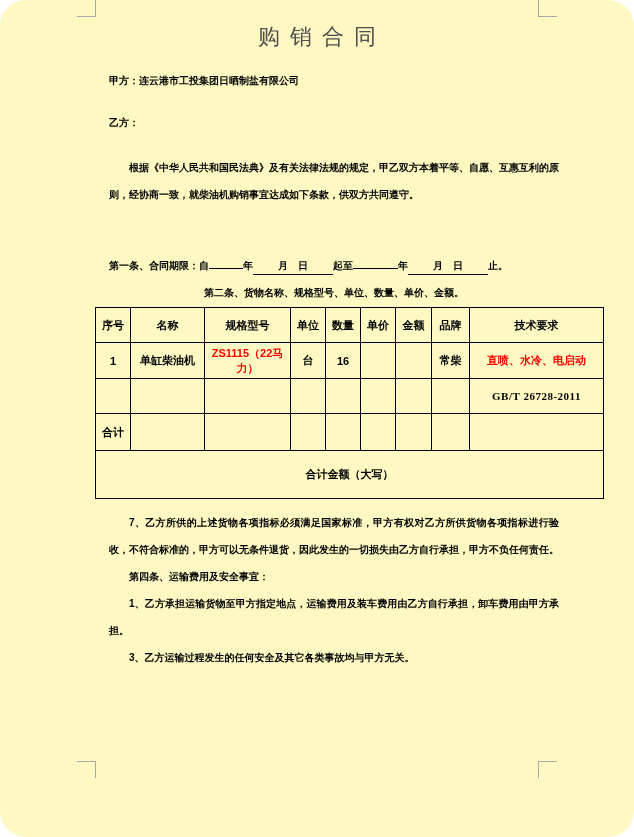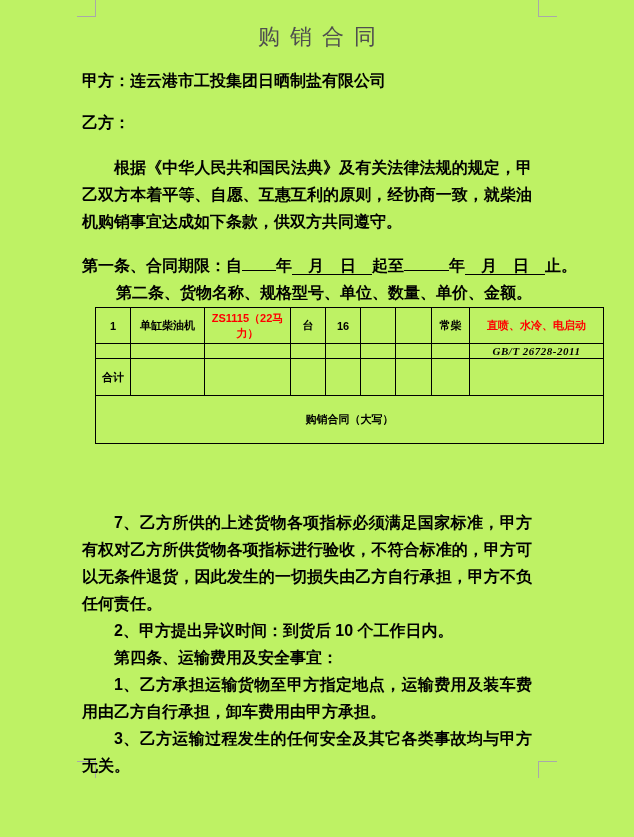--- a/index.html
+++ b/index.html
@@ -1,50 +1,51 @@
 <!DOCTYPE html>
 <html><head>
 <meta charset="utf-8">
 <style>
   * { margin:0; padding:0; box-sizing:border-box; }
   html,body { background:#fff; }
   .page {
     position:relative;
     width:634px; height:837px;
-    background:#bef264;
+    background:#fef9c3;
     overflow:hidden;
     font-family:"Liberation Sans", sans-serif;
     color:#000;
+    border-radius:26px;
   }
   
   .crop { position:absolute; width:19px; height:17px; }
   .crop-tl { left:77px; top:0;    border-right:1px solid #a9a9a9; border-bottom:1px solid #a9a9a9; }
   .crop-tr { left:538px; top:0;   border-left:1px solid #a9a9a9;  border-bottom:1px solid #a9a9a9; }
   .crop-bl { left:77px; top:761px; border-right:1px solid #a9a9a9; border-top:1px solid #a9a9a9; }
   .crop-br { left:538px; top:761px; border-left:1px solid #a9a9a9; border-top:1px solid #a9a9a9; }
 
   .doc-title {
     position:absolute; left:0; top:22px; width:634px;
     text-align:center;
     font-family:"Liberation Serif", serif;
     font-size:22px; font-weight:normal;
     letter-spacing:10px; text-indent:10px;
     color:#4f4f4f;
   }
   .body-text {
-    position:absolute; left:82px; width:450px;
-    font-size:16px; font-weight:bold; line-height:27px;
+    position:absolute; left:109px; width:450px;
+    font-size:10px; font-weight:bold; line-height:27px;
     text-align:justify;
   }
   .party-a   { top:67px; }
   .party-b   { top:109px; }
   .preamble  { top:154px; }
   .preamble p { text-indent:2em; }
   .clause1   { top:252px; text-align:left; white-space:nowrap; }
-  .clause2   { top:279px; text-align:right; white-space:nowrap; }
+  .clause2   { top:279px; text-align:center; white-space:nowrap; }
   .clauses   { top:509px; }
   .clauses p.ind { text-indent:2em; }
 
   .ub { display:inline-block; border-bottom:1px solid #000;
         text-align:center; line-height:17px; vertical-align:baseline; }
   .ub.b1 { width:34px; } .ub.b3 { width:45px; }
   .ub.md { width:80px; }
 
   .goods-table {
     position:absolute; left:95px; top:307px;
@@ -52,21 +53,21 @@
     width:508px;
     font-size:11px; font-weight:bold; text-align:center;
   }
   .goods-table td, .goods-table th {
     border:1px solid #000; vertical-align:middle;
     padding:1px 2px; overflow:hidden;
     font-weight:bold;
   }
   .goods-table .r-head  { height:35px; }
   .goods-table .r-item  { height:36px; }
-  .goods-table .r-std   { height:15px;font-style:italic; }
+  .goods-table .r-std   { height:35px; }
   .goods-table .r-total { height:37px; }
   .goods-table .r-grand { height:48px; }
   .red { color:#ff0000; }
   .std-cell { font-family:"Liberation Serif", serif; font-weight:normal; letter-spacing:0.5px; }
 </style>
 </head>
 <body>
 
 <div class="page">
 
@@ -96,20 +97,31 @@
         <col style="width:74px">
         <col style="width:86px">
       <col style="width:35px">
         <col style="width:35px">
         <col style="width:35px">
       <col style="width:36px">
         <col style="width:38px">
         <col style="width:134px">
     </colgroup>
     <tbody>
+        <tr class="r-head">
+      <th>序号</th>
+      <th>名称</th>
+      <th>规格型号</th>
+      <th>单位</th>
+      <th>数量</th>
+      <th>单价</th>
+      <th>金额</th>
+      <th>品牌</th>
+      <th>技术要求</th>
+    </tr>
     <tr class="r-item">
       <td>1</td>
       <td>单缸柴油机</td>
       <td class="red">ZS1115（22马力）</td>
       <td>台</td>
       <td>16</td>
       <td></td>
       <td></td>
       <td>常柴</td>
       <td class="red">直喷、水冷、电启动</td>
@@ -130,26 +142,25 @@
       <td></td>
       <td></td>
       <td></td>
       <td></td>
       <td></td>
       <td></td>
       <td></td>
       <td></td>
     </tr>
     <tr class="r-grand">
-      <td colspan="9">购销合同（大写）</td>
+      <td colspan="9">合计金额（大写）</td>
     </tr>
   </tbody>
     </table>
 
   <div class="body-text clauses">
     <p class="ind">7、乙方所供的上述货物各项指标必须满足国家标准，甲方有权对乙方所供货物各项指标进行验收，不符合标准的，甲方可以无条件退货，因此发生的一切损失由乙方自行承担，甲方不负任何责任。</p>
-    <p class="ind">2、甲方提出异议时间：到货后 10 个工作日内。</p>
     <p class="ind">第四条、运输费用及安全事宜：</p>
     <p class="ind">1、乙方承担运输货物至甲方指定地点，运输费用及装车费用由乙方自行承担，卸车费用由甲方承担。</p>
     <p class="ind">3、乙方运输过程发生的任何安全及其它各类事故均与甲方无关。</p>
   </div>
 
 </div>
 
 </body></html>

